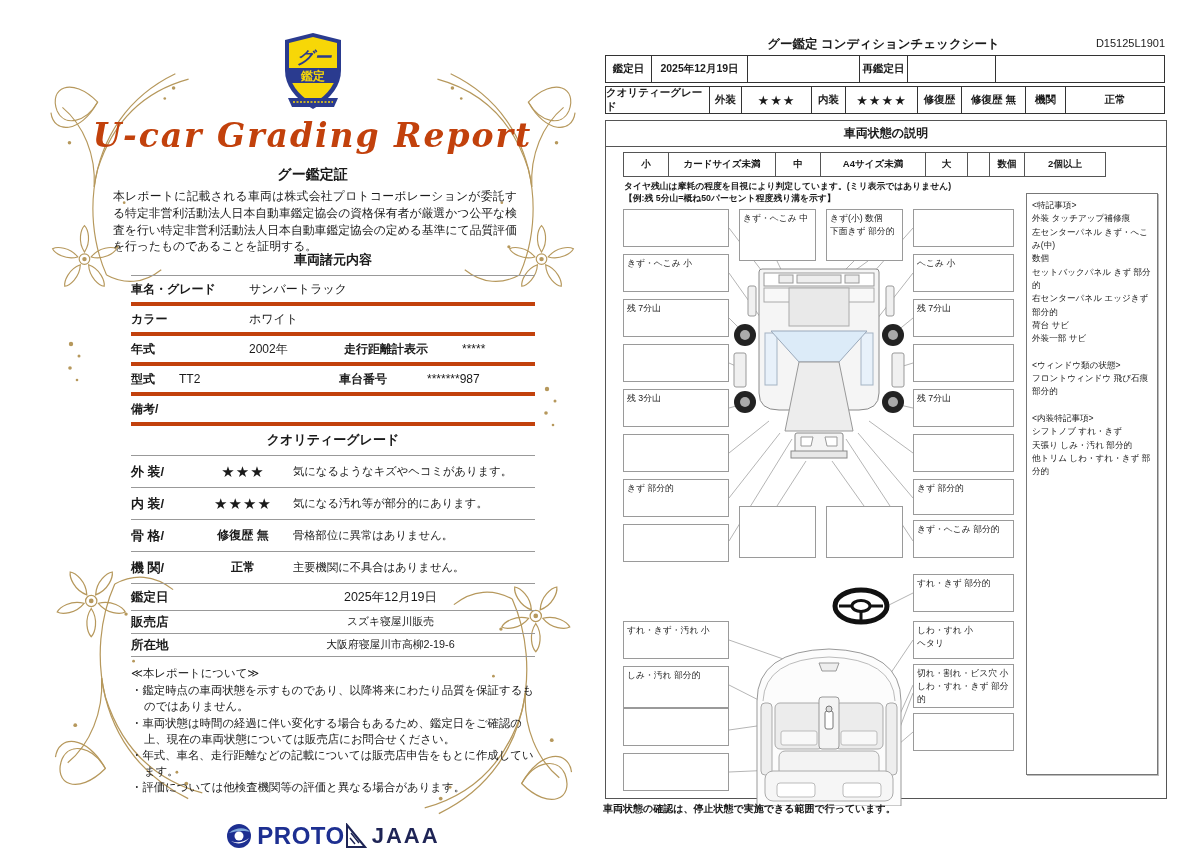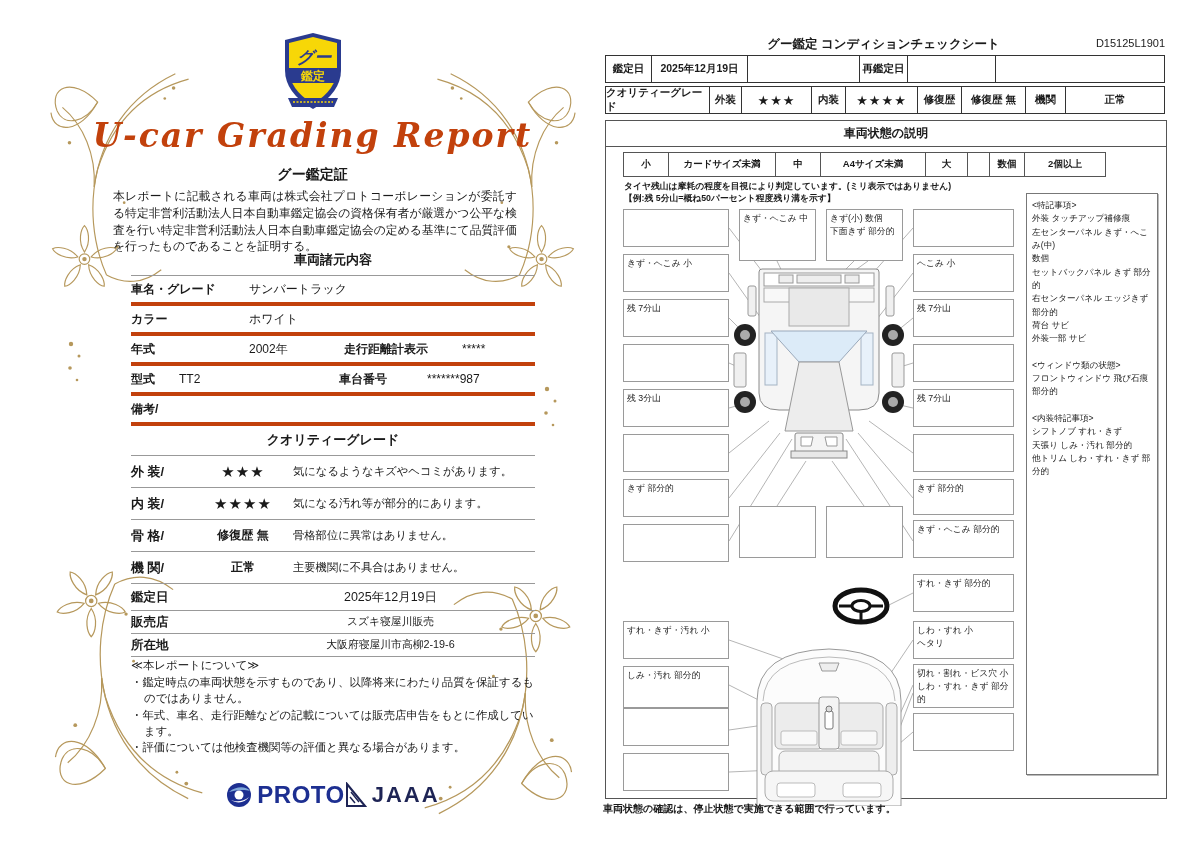--- a/index.html
+++ b/index.html
@@ -21,21 +21,21 @@
   .spec-label{font-weight:bold;flex:0 0 auto;}
   .grade-row{display:flex;align-items:center;border-bottom:1px solid #999;min-height:31px;}
   .grade-label{flex:0 0 62px;font-weight:bold;font-size:13px;}
   .grade-value{flex:0 0 100px;text-align:center;font-weight:bold;font-size:12px;}
   .grade-value.stars{font-size:15px;letter-spacing:1px;}
   .grade-desc{flex:1;font-size:11.3px;}
   .info-row{display:flex;align-items:center;border-bottom:1px solid #999;min-height:22px;}
   .info-label{flex:0 0 115px;font-weight:bold;font-size:12.5px;}
   .info-value{flex:1;text-align:center;font-size:12.5px;}
   .info-value.small{font-size:10.8px;}
-  #lp-about{font-size:11.4px;line-height:1.42;}
+  #lp-about{margin-top:8px;font-size:11.4px;line-height:1.42;}
   #lp-about .abt-head{margin-bottom:1px;}
   #lp-about .bullet{padding-left:13px;text-indent:-13px;}
   #lp-logos{display:flex;justify-content:center;align-items:center;margin-top:26px;}
   .logo{display:flex;align-items:center;gap:5px;}
   #proto-text{font-size:24px;font-weight:bold;color:#1d2f91;letter-spacing:0.5px;}
   #jaaa-text{font-size:22px;font-weight:bold;color:#1e2455;letter-spacing:2px;}
 
   
   #right-page{position:absolute;left:600px;top:30px;width:567px;height:818px;}
   #rp-title{position:absolute;left:0;top:6px;width:100%;text-align:center;font-weight:bold;font-size:12.5px;}
@@ -189,20 +189,21 @@
         <span class="info-value small">スズキ寝屋川販売</span>
       </div>
       <div class="info-row">
         <span class="info-label">所在地</span>
         <span class="info-value small">大阪府寝屋川市高柳2-19-6</span>
       </div>
 
       <div id="lp-about">
         <div class="abt-head">≪本レポートについて≫</div>
         <div class="bullet">・鑑定時点の車両状態を示すものであり、以降将来にわたり品質を保証するものではありません。</div>
+        <div class="bullet">・車両状態は時間の経過に伴い変化する場合もあるため、鑑定日をご確認の上、現在の車両状態については販売店にお問合せください。</div>
         <div class="bullet">・年式、車名、走行距離などの記載については販売店申告をもとに作成しています。</div>
         <div class="bullet">・評価については他検査機関等の評価と異なる場合があります。</div>
       </div>
 
       <div id="lp-logos">
         <div class="logo">
           <svg width="26" height="26" viewBox="0 0 26 26">
             <circle cx="13" cy="13" r="12" fill="#1d2f91"></circle>
             <path d="M3 10 C10 4 20 4 24 9 C18 7 10 8 3 10 Z" fill="#7fa8d9"></path>
             <path d="M5 18 C11 22 19 21 23 15 C17 20 10 20 5 18 Z" fill="#ffffff"></path>

